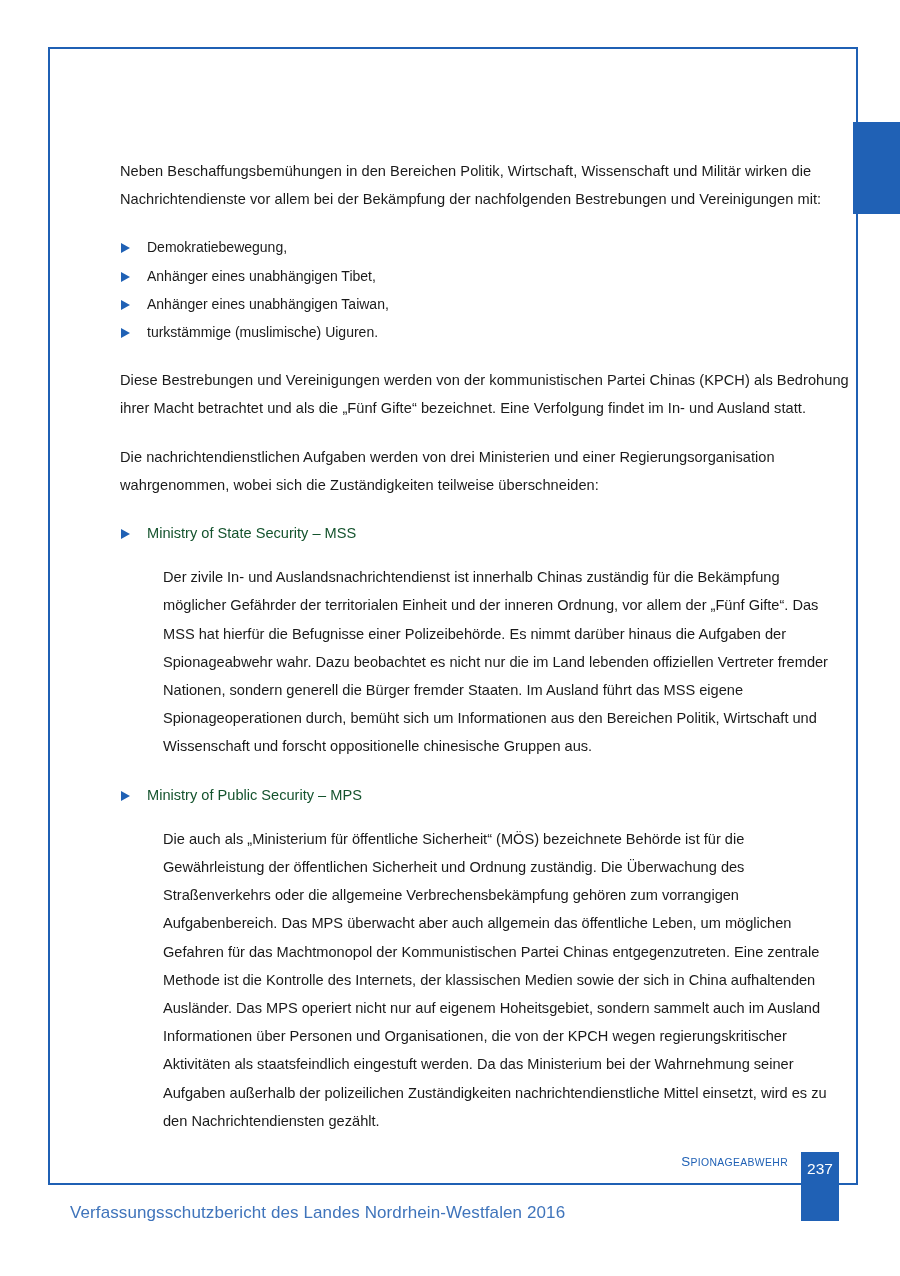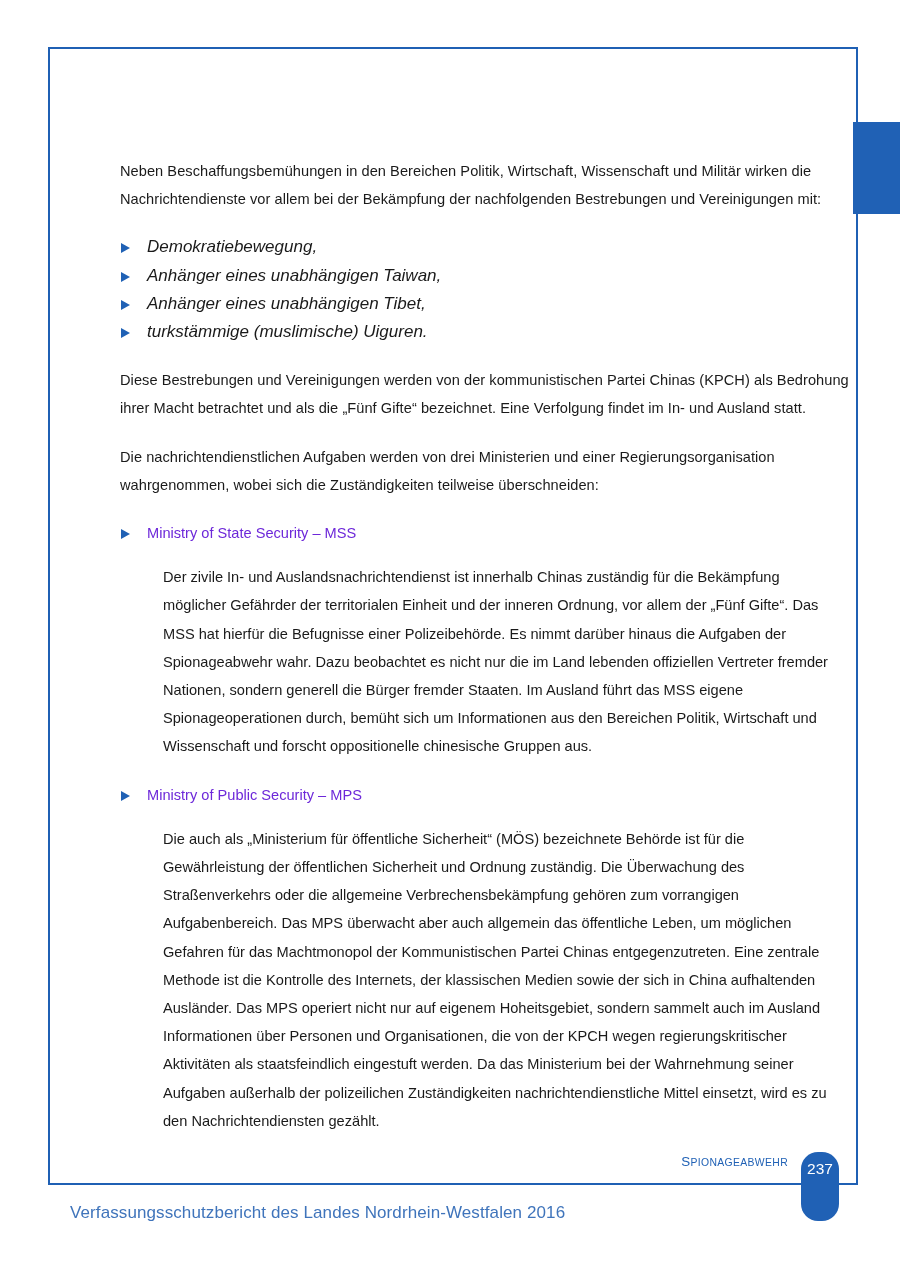--- a/index.html
+++ b/index.html
@@ -57,24 +57,23 @@
 
   
   ul.bullets {
     list-style: none;
     margin: 0 0 20px 0;
     padding: 0;
   }
   ul.bullets > li {
     position: relative;
     padding-left: 27px;
-    font-size: 17px;
+    font-size: 14px;
     line-height: 28.2px;
     color: #1a1a1a;
-    font-style: italic;
   }
   .tri {
     position: absolute;
     left: 1px;
     top: 10px;
     width: 0;
     height: 0;
     border-left: 9px solid #2061b5;
     border-top: 5.5px solid transparent;
     border-bottom: 5.5px solid transparent;
@@ -82,21 +81,21 @@
 
   
   .ministry {
     position: relative;
     padding-left: 27px;
     margin-bottom: 20px;
   }
   .ministry .m-head {
     font-size: 14.6px;
     line-height: 28.2px;
-    color: #6d28d9;
+    color: #14532d;
   }
   .ministry .m-body {
     font-size: 14.6px;
     line-height: 28.2px;
     color: #1a1a1a;
     margin: 16px;
   }
 
   
   #running-head {
@@ -111,21 +110,20 @@
   #running-head .cap1 { font-size: 13.4px; }
   #running-head .rest { font-size: 10.4px; text-align: right; }
 
   #page-number-box {
     position: absolute;
     left: 801px;
     top: 1152px;
     width: 38px;
     height: 69px;
     background: #2061b5;
-    border-radius: 17px;
   }
   #page-number {
     position: absolute;
     left: 0;
     top: 8px;
     width: 38px;
     text-align: center;
     font-size: 15.5px;
     color: #ffffff;
   }
@@ -150,25 +148,25 @@
 
     <p class="para">Neben Beschaffungsbemühungen in den Bereichen Politik, Wirtschaft, Wissenschaft und Militär wirken die Nachrichtendienste vor allem bei der Bekämpfung der nachfolgenden Bestrebungen und Vereinigungen mit:</p>
 
     <ul class="bullets">
       <li>
         <span class="tri"></span>
         <span>Demokratiebewegung,</span>
       </li>
       <li>
         <span class="tri"></span>
+        <span>Anhänger eines unabhängigen Tibet,</span>
+      </li>
+      <li>
+        <span class="tri"></span>
         <span>Anhänger eines unabhängigen Taiwan,</span>
-      </li>
-      <li>
-        <span class="tri"></span>
-        <span>Anhänger eines unabhängigen Tibet,</span>
       </li>
       <li>
         <span class="tri"></span>
         <span>turkstämmige (muslimische) Uiguren.</span>
       </li>
     </ul>
 
     <p class="para">Diese Bestrebungen und Vereinigungen werden von der kommunistischen Partei Chinas (KPCH) als Bedrohung ihrer Macht betrachtet und als die „Fünf Gifte“ bezeichnet. Eine Verfolgung findet im In- und Ausland statt.</p>
 
     <p class="para">Die nachrichtendienstlichen Aufgaben werden von drei Ministerien und einer Regierungsorganisation wahrgenommen, wobei sich die Zuständigkeiten teilweise überschneiden:</p>

